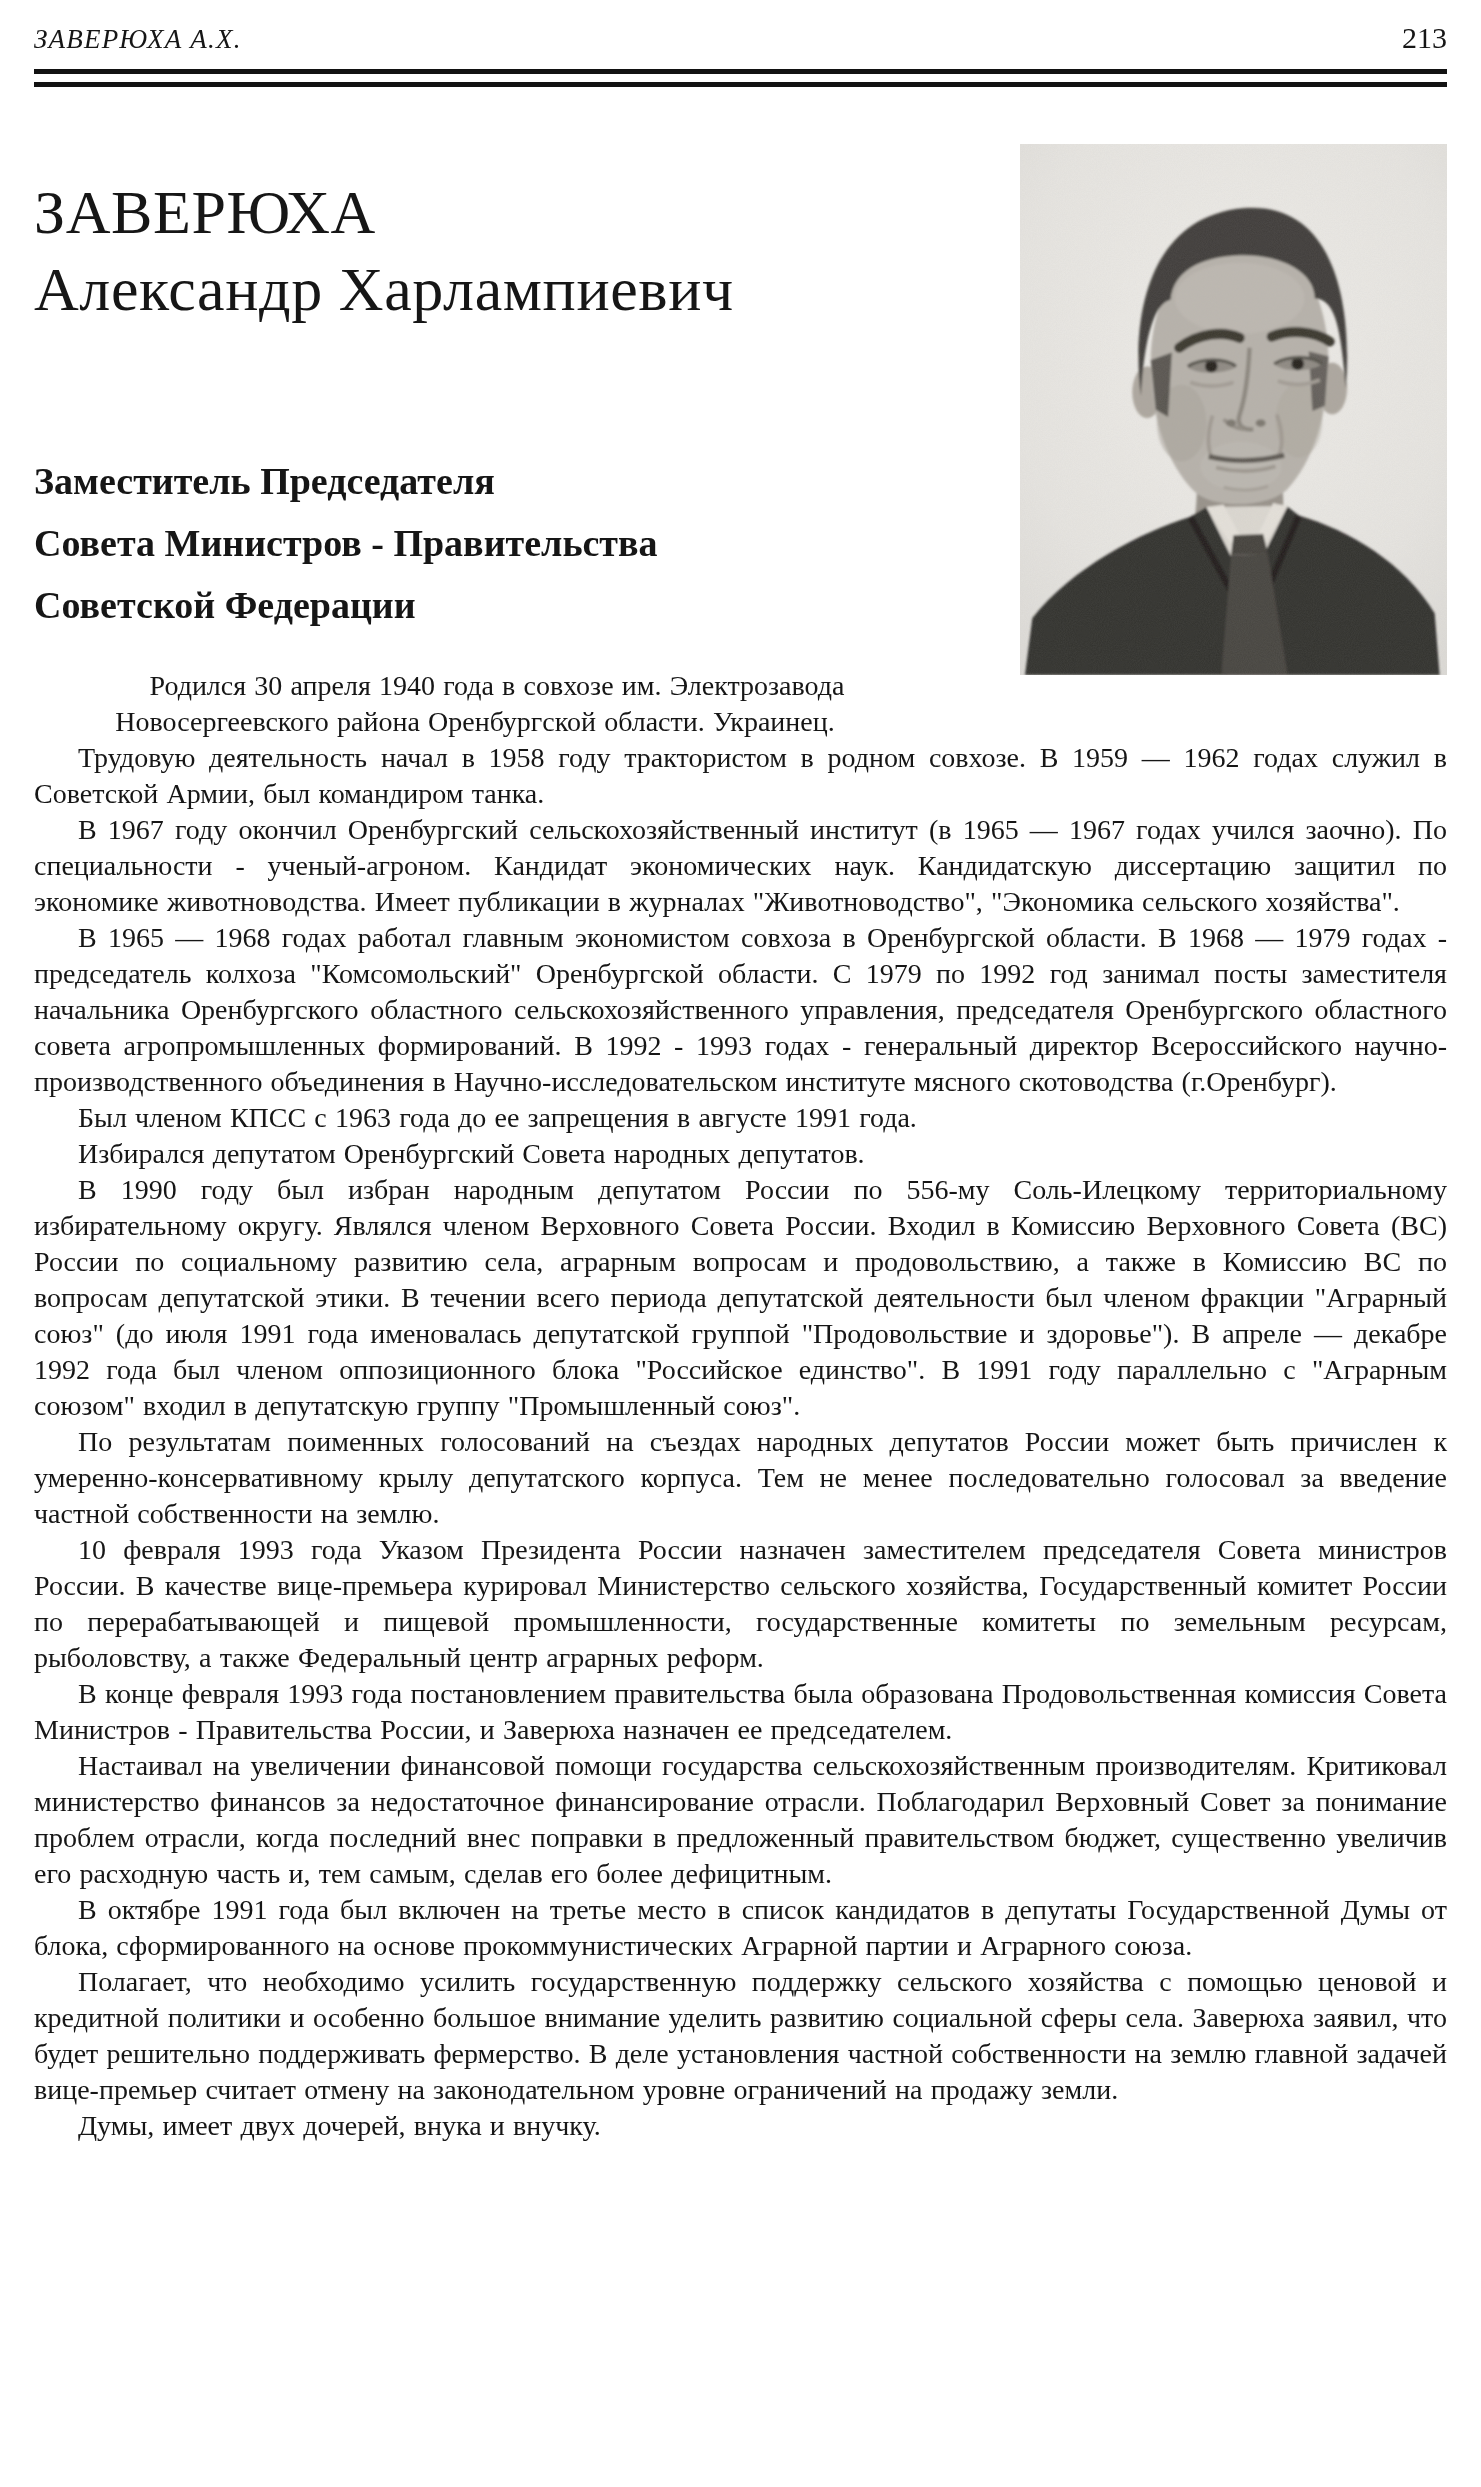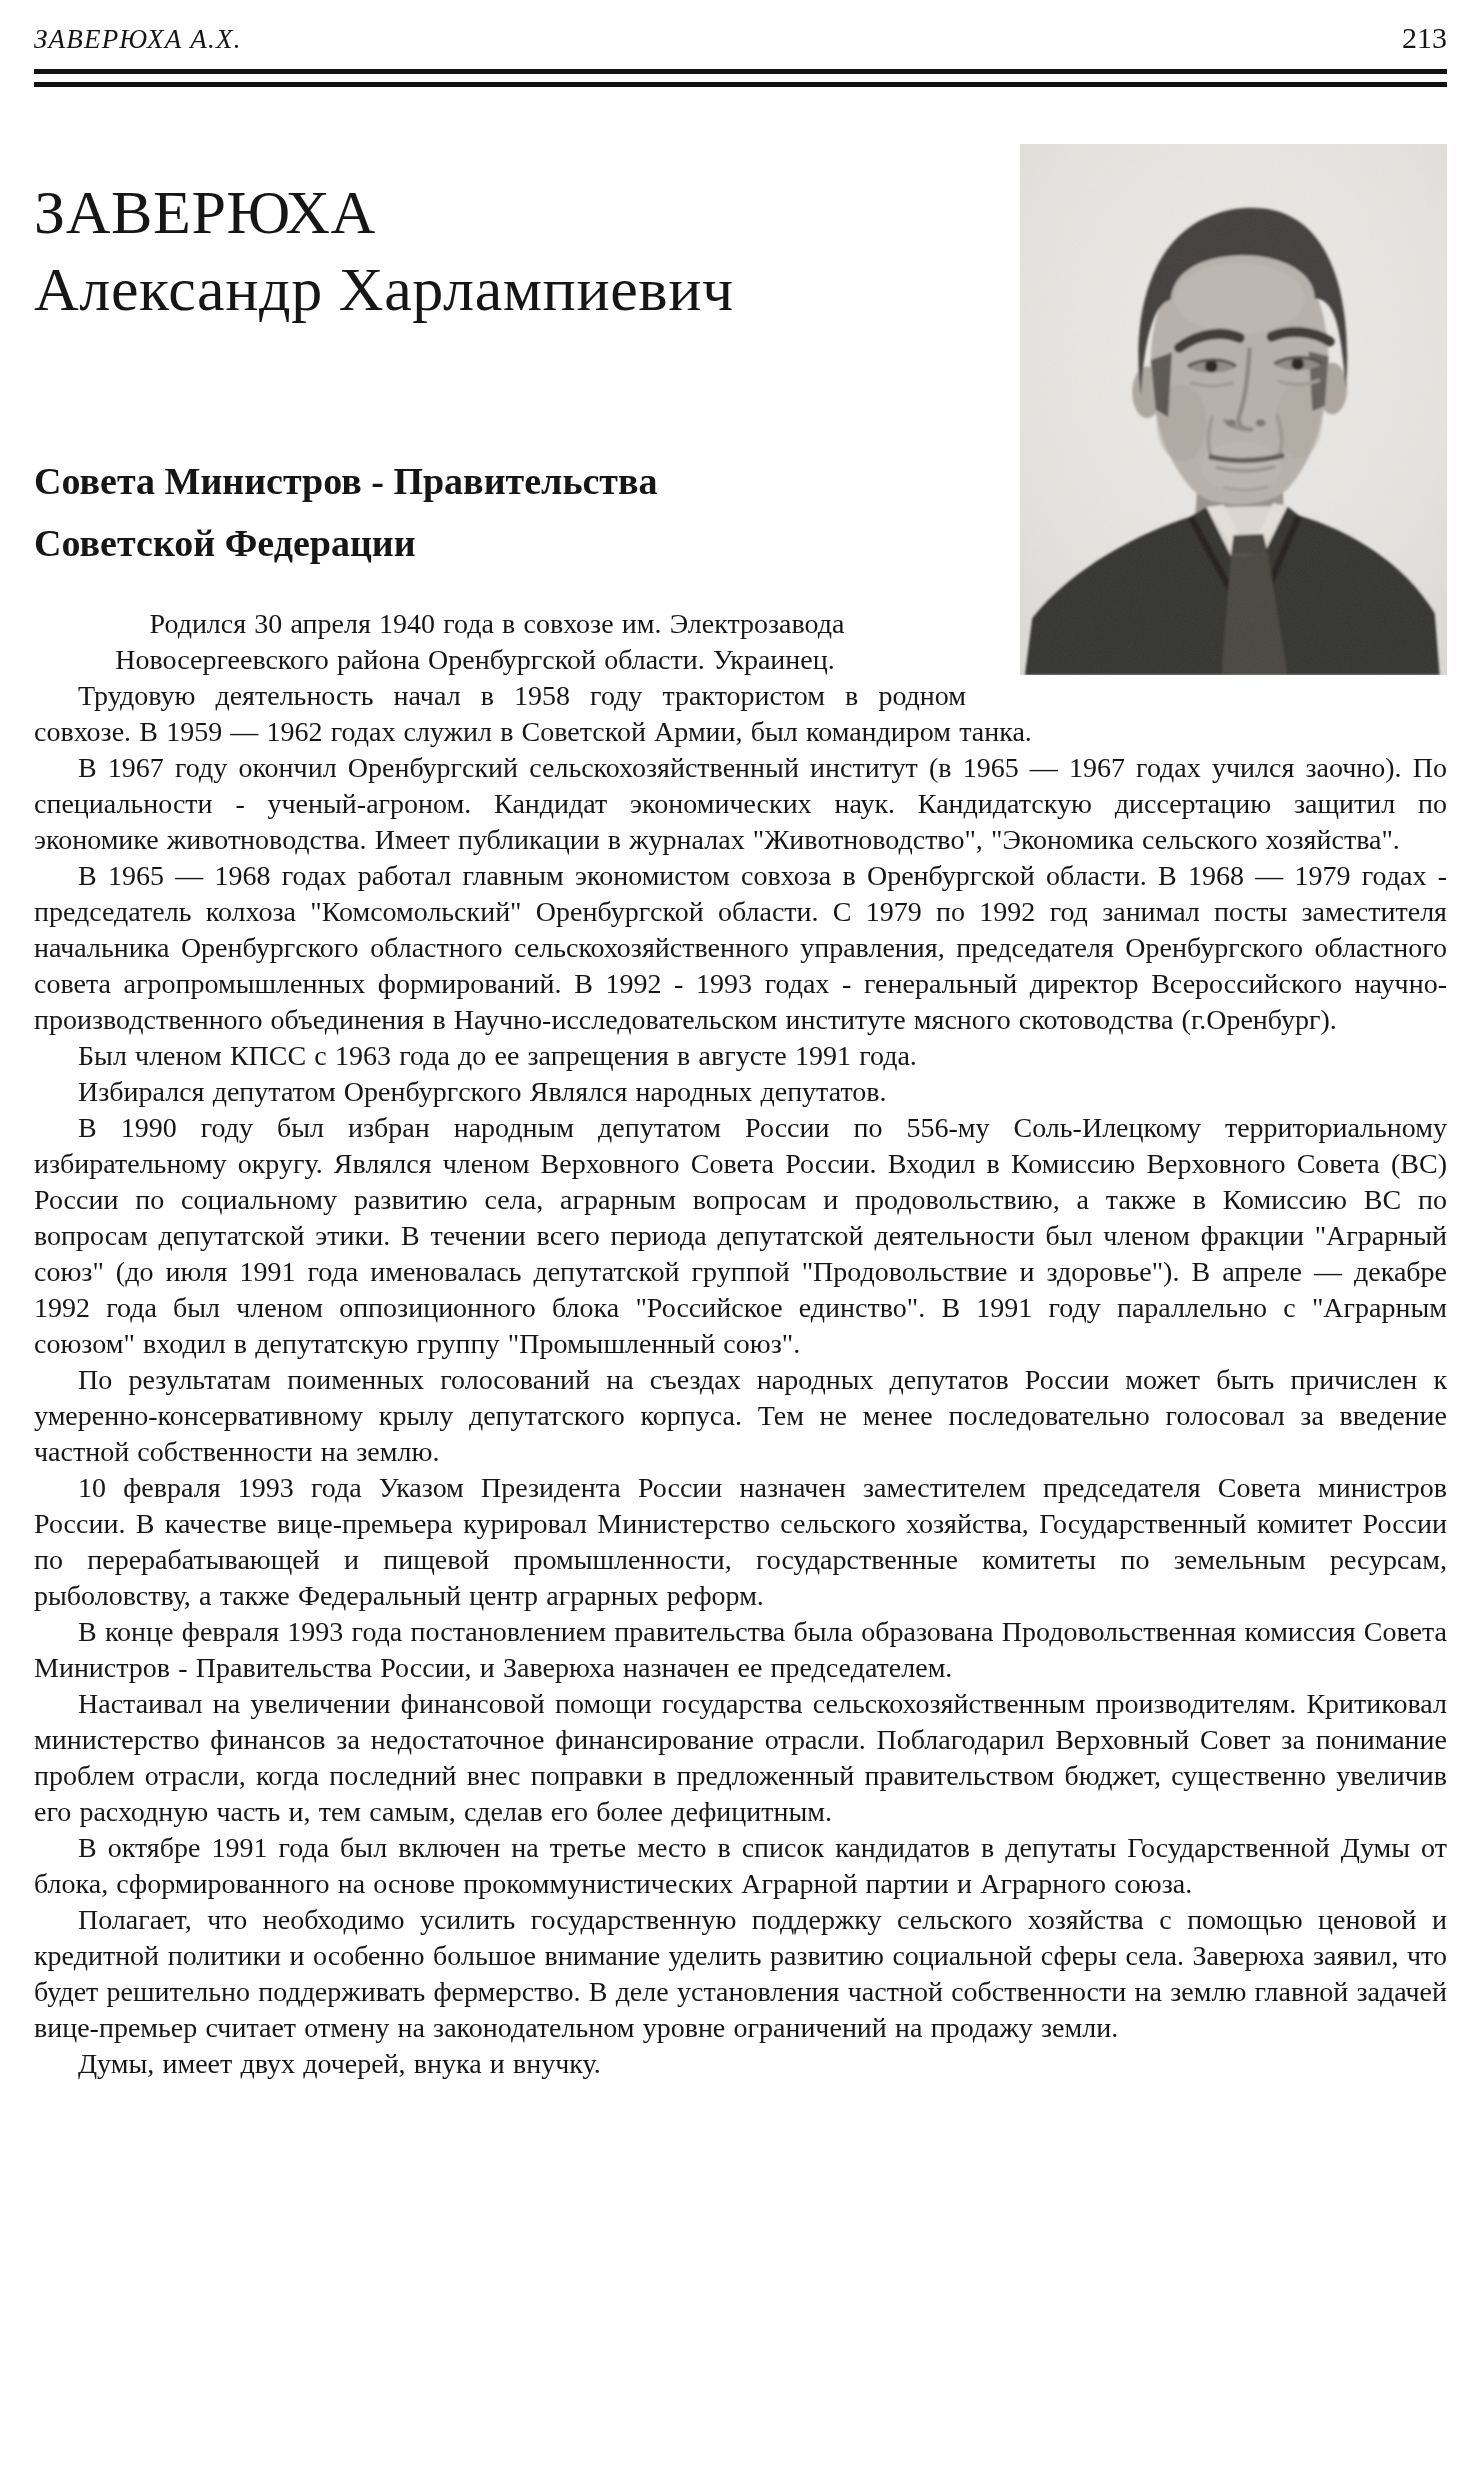--- a/index.html
+++ b/index.html
@@ -162,31 +162,32 @@
         <rect width="692" height="860" filter="url(#grain)" opacity="0.22"></rect>
       </svg>
     </figure>
 
     <div class="title-block">
       <div>ЗАВЕРЮХА</div>
       <div>Александр Харлампиевич</div>
     </div>
 
     <div class="subtitle">
+      <div>Заместитель Председателя</div>
       <div>Совета Министров - Правительства</div>
       <div>Советской Федерации</div>
     </div>
 
     <div class="bio">
       <p class="beside-photo">Родился 30 апреля 1940 года в совхозе им. Электрозавода Новосергеевского района Оренбургской области. Украинец.</p>
       <p>Трудовую деятельность начал в 1958 году трактористом в родном совхозе. В 1959 — 1962 го­дах служил в Советской Армии, был командиром танка.</p>
       <p>В 1967 году окончил Оренбургский сельскохозяйственный институт (в 1965 — 1967 годах учился заочно). По специальности - ученый-агроном. Кандидат экономических наук. Кандидат­скую диссертацию защитил по экономике животноводства. Имеет публикации в журналах "Животноводство", "Экономика сельского хозяйства".</p>
       <p>В 1965 — 1968 годах работал главным экономистом совхоза в Оренбургской области. В 1968 — 1979 годах - председатель колхоза "Комсомольский" Оренбургской области. С 1979 по 1992 год занимал посты заместителя начальника Оренбургского областного сельскохозяйствен­ного управления, председателя Оренбургского областного совета агропромышленных формиро­ваний. В 1992 - 1993 годах - генеральный директор Всероссийского научно-производственного объединения в Научно-исследовательском институте мясного скотоводства (г.Оренбург).</p>
       <p>Был членом КПСС с 1963 года до ее запрещения в августе 1991 года.</p>
-      <p>Избирался депутатом Оренбургского Являлся народных депутатов.</p>
+      <p>Избирался депутатом Оренбургский Совета народных депутатов.</p>
       <p>В 1990 году был избран народным депутатом России по 556-му Соль-Илецкому территори­альному избирательному округу. Являлся членом Верховного Совета России. Входил в Комис­сию Верховного Совета (ВС) России по социальному развитию села, аграрным вопросам и про­довольствию, а также в Комиссию ВС по вопросам депутатской этики. В течении всего периода депутатской деятельности был членом фракции "Аграрный союз" (до июля 1991 года именова­лась депутатской группой "Продовольствие и здоровье"). В апреле — декабре 1992 года был членом оппозиционного блока "Российское единство". В 1991 году параллельно с "Аграрным союзом" входил в депутатскую группу "Промышленный союз".</p>
       <p>По результатам поименных голосований на съездах народных депутатов России может быть причислен к умеренно-консервативному крылу депутатского корпуса. Тем не менее последова­тельно голосовал за введение частной собственности на землю.</p>
       <p>10 февраля 1993 года Указом Президента России назначен заместителем председателя Совета министров России. В качестве вице-премьера курировал Министерство сельского хозяй­ства, Государственный комитет России по перерабатывающей и пищевой промышленности, государственные комитеты по земельным ресурсам, рыболовству, а также Федеральный центр аграрных реформ.</p>
       <p>В конце февраля 1993 года постановлением правительства была образована Продоволь­ственная комиссия Совета Министров - Правительства России, и Заверюха назначен ее предсе­дателем.</p>
       <p>Настаивал на увеличении финансовой помощи государства сельскохозяйственным произво­дителям. Критиковал министерство финансов за недостаточное финансирование отрасли. Поб­лагодарил Верховный Совет за понимание проблем отрасли, когда последний внес поправки в предложенный правительством бюджет, существенно увеличив его расходную часть и, тем са­мым, сделав его более дефицитным.</p>
       <p>В октябре 1991 года был включен на третье место в список кандидатов в депутаты Государственной Думы от блока, сформированного на основе прокоммунистических Аграрной партии и Аграрного союза.</p>
       <p>Полагает, что необходимо усилить государственную поддержку сельского хозяйства с помо­щью ценовой и кредитной политики и особенно большое внимание уделить развитию социаль­ной сферы села. Заверюха заявил, что будет решительно поддерживать фермерство. В деле ус­тановления частной собственности на землю главной задачей вице-премьер считает отмену на законодательном уровне ограничений на продажу земли.</p>
       <p>Думы, имеет двух дочерей, внука и внучку.</p>
     </div>
 

